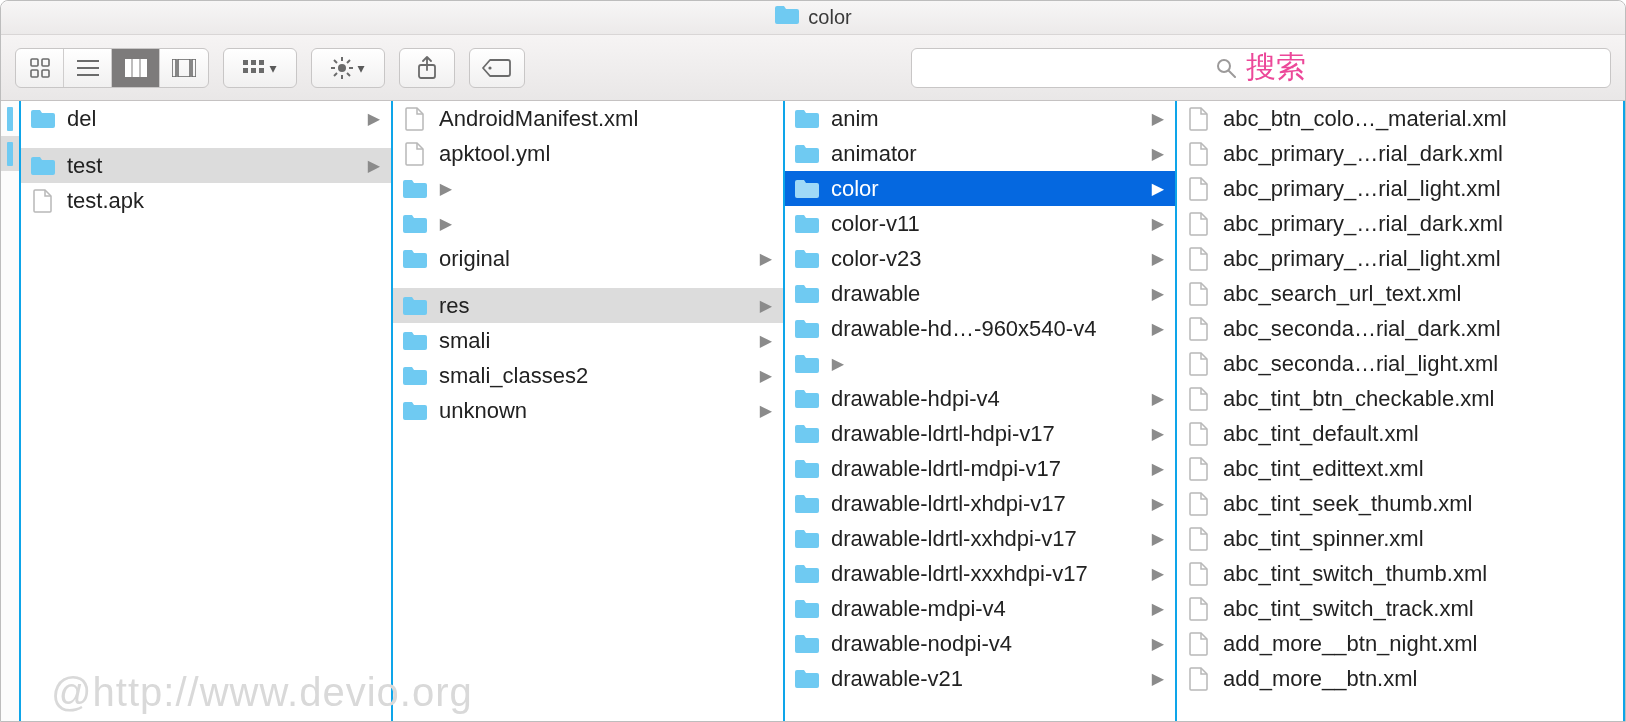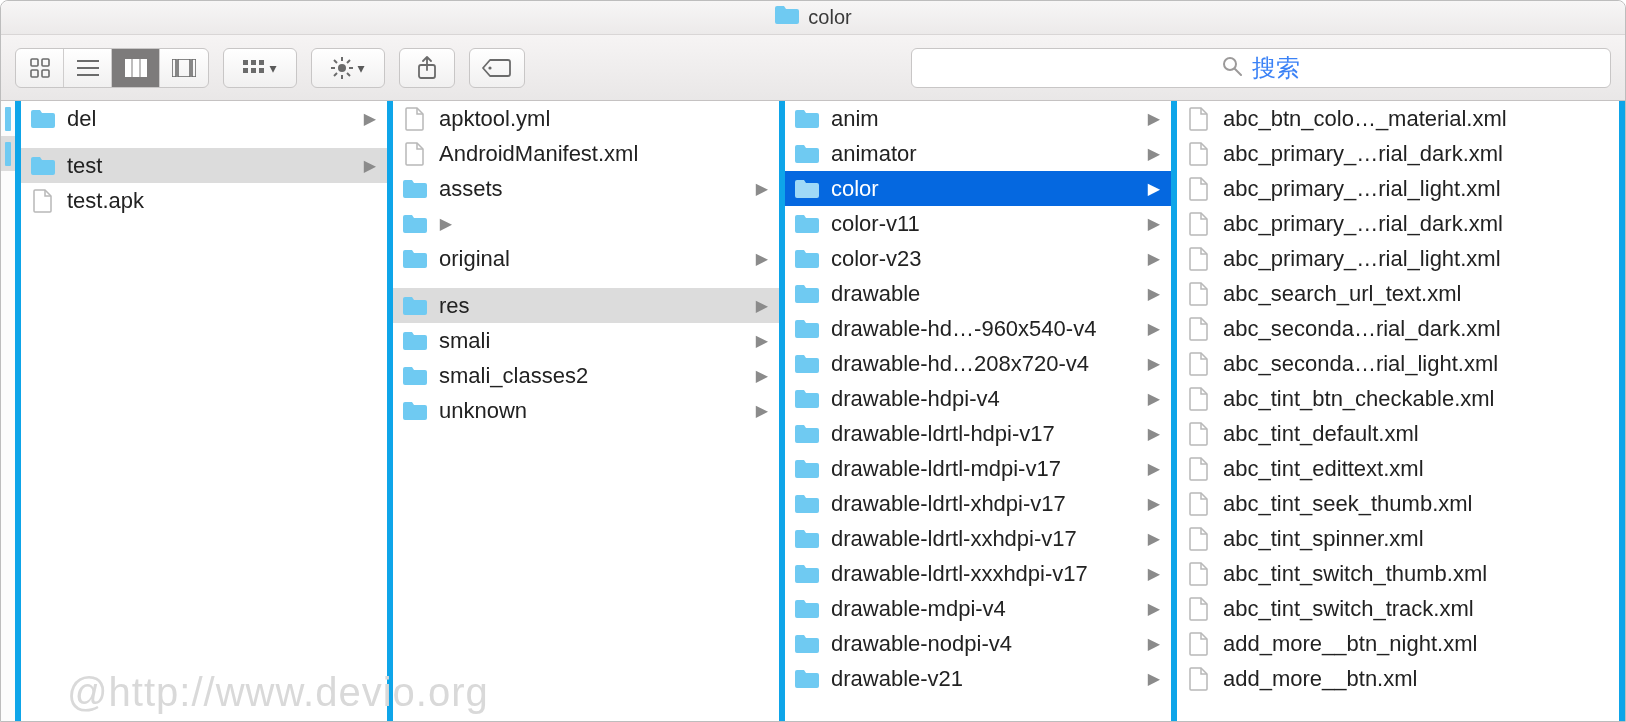--- a/index.html
+++ b/index.html
@@ -10,42 +10,42 @@
   .titlebar .title-text { font-size:20px; color:#3a3a3a; }
   .folder-svg { width:26px; height:20px; }
   .toolbar { height:66px; display:flex; align-items:center; padding:0 14px; gap:14px; background:linear-gradient(#f6f4f4,#e9e7e7); border-bottom:1px solid #c5c2c2; }
   .btn-group { display:flex; border:1px solid #c8c6c6; border-radius:6px; overflow:hidden; background:linear-gradient(#ffffff,#f1f0f0); height:40px; }
   .btn-group .btn { width:48px; display:flex; align-items:center; justify-content:center; border-right:1px solid #cfcdcd; color:#5a5a5a; }
   .btn-group .btn:last-child { border-right:none; }
   .btn-group .btn.active { background:#7d7b7b; color:#fff; }
   .btn-group .btn.active svg path, .btn-group .btn.active svg rect { fill:#fff; stroke:#fff; }
   .btn-single { width:56px; height:40px; display:flex; align-items:center; justify-content:center; border:1px solid #c8c6c6; border-radius:6px; background:linear-gradient(#ffffff,#f1f0f0); color:#5a5a5a; }
   .toolbar .spacer { flex:1; }
-  .search { width:700px; height:40px; border:1px solid #c8c6c6; border-radius:6px; background:#ffffff; display:flex; align-items:center; justify-content:center; color:#3b82f6; gap:10px; font-size:24px; }
+  .search { width:700px; height:40px; border:1px solid #c8c6c6; border-radius:6px; background:#ffffff; display:flex; align-items:center; justify-content:center; color:#ec4899; gap:10px; font-size:30px; }
   .columns { flex:1; display:flex; overflow:hidden; position:relative; }
-  .col { border-right:6px solid #0ea5e9; overflow-y:auto; }
+  .col { border-right:2px solid #0ea5e9; overflow-y:auto; }
   .col0 { width:20px; background:#fcfcfc; }
   .col0 .tick { height:35px; display:flex; align-items:center; justify-content:center; }
   .col0 .tick .bar { width:6px; height:24px; background:#6fcaf2; border-radius:1px; }
   .col0 .tick.sel-gray { background:#dcdcdc; }
   .col0 .tick.sel-gray .bar { background:#6fcaf2; }
   .col1 { width:372px; }
   .col2 { width:392px; }
   .col3 { width:392px; }
   .col4 { flex:1; }
   .row { height:35px; display:flex; align-items:center; padding:0 10px 0 8px; gap:10px; cursor:default; white-space:nowrap; }
   .row .icon { width:28px; display:flex; align-items:center; justify-content:center; flex:0 0 28px; }
   .row .label { flex:1; overflow:hidden; text-overflow:ellipsis; font-size:22px; color:#222; }
   .row .chev { width:14px; text-align:center; color:#8b8b8b; font-size:16px; flex:0 0 14px; }
   .row.selected-gray { background:#dcdcdc;margin-top:12px; }
   .row.selected-blue { background:#0568e0; }
   .row.selected-blue .label { color:#fff; }
   .row.selected-blue .chev { color:#fff; }
   .file-svg { width:20px; height:24px; }
-  .watermark { position:absolute; left:66px; bottom:6px; font-size:40px; color:#d9d9d9; font-weight:400; letter-spacing:1px; pointer-events:none; }
+  .watermark { position:absolute; left:50px; bottom:6px; font-size:40px; color:#d9d9d9; font-weight:400; letter-spacing:1px; pointer-events:none; }
   ::-webkit-scrollbar { width:0; height:0; }
   .caret-down { font-size:14px; margin-left:4px; color:#5a5a5a; }
 </style>
 </head>
 <body>
 
 <div class="window">
 
   <div class="titlebar">
     <span class="title-icon">
@@ -189,38 +189,37 @@
         </div>
       </div>
     <div class="col col2" id="col2">
         <div class="row">
           <span class="icon">
             <svg class="file-svg" viewBox="0 0 20 24">
               <path d="M2 1 h10 l6 6 v15 a1 1 0 0 1-1 1 H2 a1 1 0 0 1-1-1 V2 a1 1 0 0 1 1-1 Z" fill="#ffffff" stroke="#b8b8b8" stroke-width="1.5"></path>
               <path d="M12 1 v6 h6" fill="none" stroke="#b8b8b8" stroke-width="1.5"></path>
             </svg>
           </span>
+          <span class="label">AndroidManifest.xml</span>
+        </div>
+        <div class="row">
+          <span class="icon">
+            <svg class="file-svg" viewBox="0 0 20 24">
+              <path d="M2 1 h10 l6 6 v15 a1 1 0 0 1-1 1 H2 a1 1 0 0 1-1-1 V2 a1 1 0 0 1 1-1 Z" fill="#ffffff" stroke="#b8b8b8" stroke-width="1.5"></path>
+              <path d="M12 1 v6 h6" fill="none" stroke="#b8b8b8" stroke-width="1.5"></path>
+            </svg>
+          </span>
           <span class="label">apktool.yml</span>
         </div>
         <div class="row">
           <span class="icon">
-            <svg class="file-svg" viewBox="0 0 20 24">
-              <path d="M2 1 h10 l6 6 v15 a1 1 0 0 1-1 1 H2 a1 1 0 0 1-1-1 V2 a1 1 0 0 1 1-1 Z" fill="#ffffff" stroke="#b8b8b8" stroke-width="1.5"></path>
-              <path d="M12 1 v6 h6" fill="none" stroke="#b8b8b8" stroke-width="1.5"></path>
-            </svg>
-          </span>
-          <span class="label">AndroidManifest.xml</span>
-        </div>
-        <div class="row">
-          <span class="icon">
-            <svg class="folder-svg" viewBox="0 0 26 20">
-              <path d="M1 3 a2 2 0 0 1 2-2 h7 l2 3 h11 a2 2 0 0 1 2 2 v11 a2 2 0 0 1-2 2 H3 a2 2 0 0 1-2-2 Z" fill="#6fcaf2"></path>
-            </svg>
-          </span>
-          <span class="label">assets</span>
+            <svg class="folder-svg" viewBox="0 0 26 20">
+              <path d="M1 3 a2 2 0 0 1 2-2 h7 l2 3 h11 a2 2 0 0 1 2 2 v11 a2 2 0 0 1-2 2 H3 a2 2 0 0 1-2-2 Z" fill="#6fcaf2"></path>
+            </svg>
+          </span>
           <span class="chev">▶</span>
         </div>
         <div class="row">
           <span class="icon">
             <svg class="folder-svg" viewBox="0 0 26 20">
               <path d="M1 3 a2 2 0 0 1 2-2 h7 l2 3 h11 a2 2 0 0 1 2 2 v11 a2 2 0 0 1-2 2 H3 a2 2 0 0 1-2-2 Z" fill="#6fcaf2"></path>
             </svg>
           </span>
           <span class="chev">▶</span>
         </div>
@@ -333,21 +332,20 @@
           </span>
           <span class="label">drawable-hd…-960x540-v4</span>
           <span class="chev">▶</span>
         </div>
         <div class="row">
           <span class="icon">
             <svg class="folder-svg" viewBox="0 0 26 20">
               <path d="M1 3 a2 2 0 0 1 2-2 h7 l2 3 h11 a2 2 0 0 1 2 2 v11 a2 2 0 0 1-2 2 H3 a2 2 0 0 1-2-2 Z" fill="#6fcaf2"></path>
             </svg>
           </span>
-          <span class="label">drawable-hd…208x720-v4</span>
           <span class="chev">▶</span>
         </div>
         <div class="row">
           <span class="icon">
             <svg class="folder-svg" viewBox="0 0 26 20">
               <path d="M1 3 a2 2 0 0 1 2-2 h7 l2 3 h11 a2 2 0 0 1 2 2 v11 a2 2 0 0 1-2 2 H3 a2 2 0 0 1-2-2 Z" fill="#6fcaf2"></path>
             </svg>
           </span>
           <span class="label">drawable-hdpi-v4</span>
           <span class="chev">▶</span>

